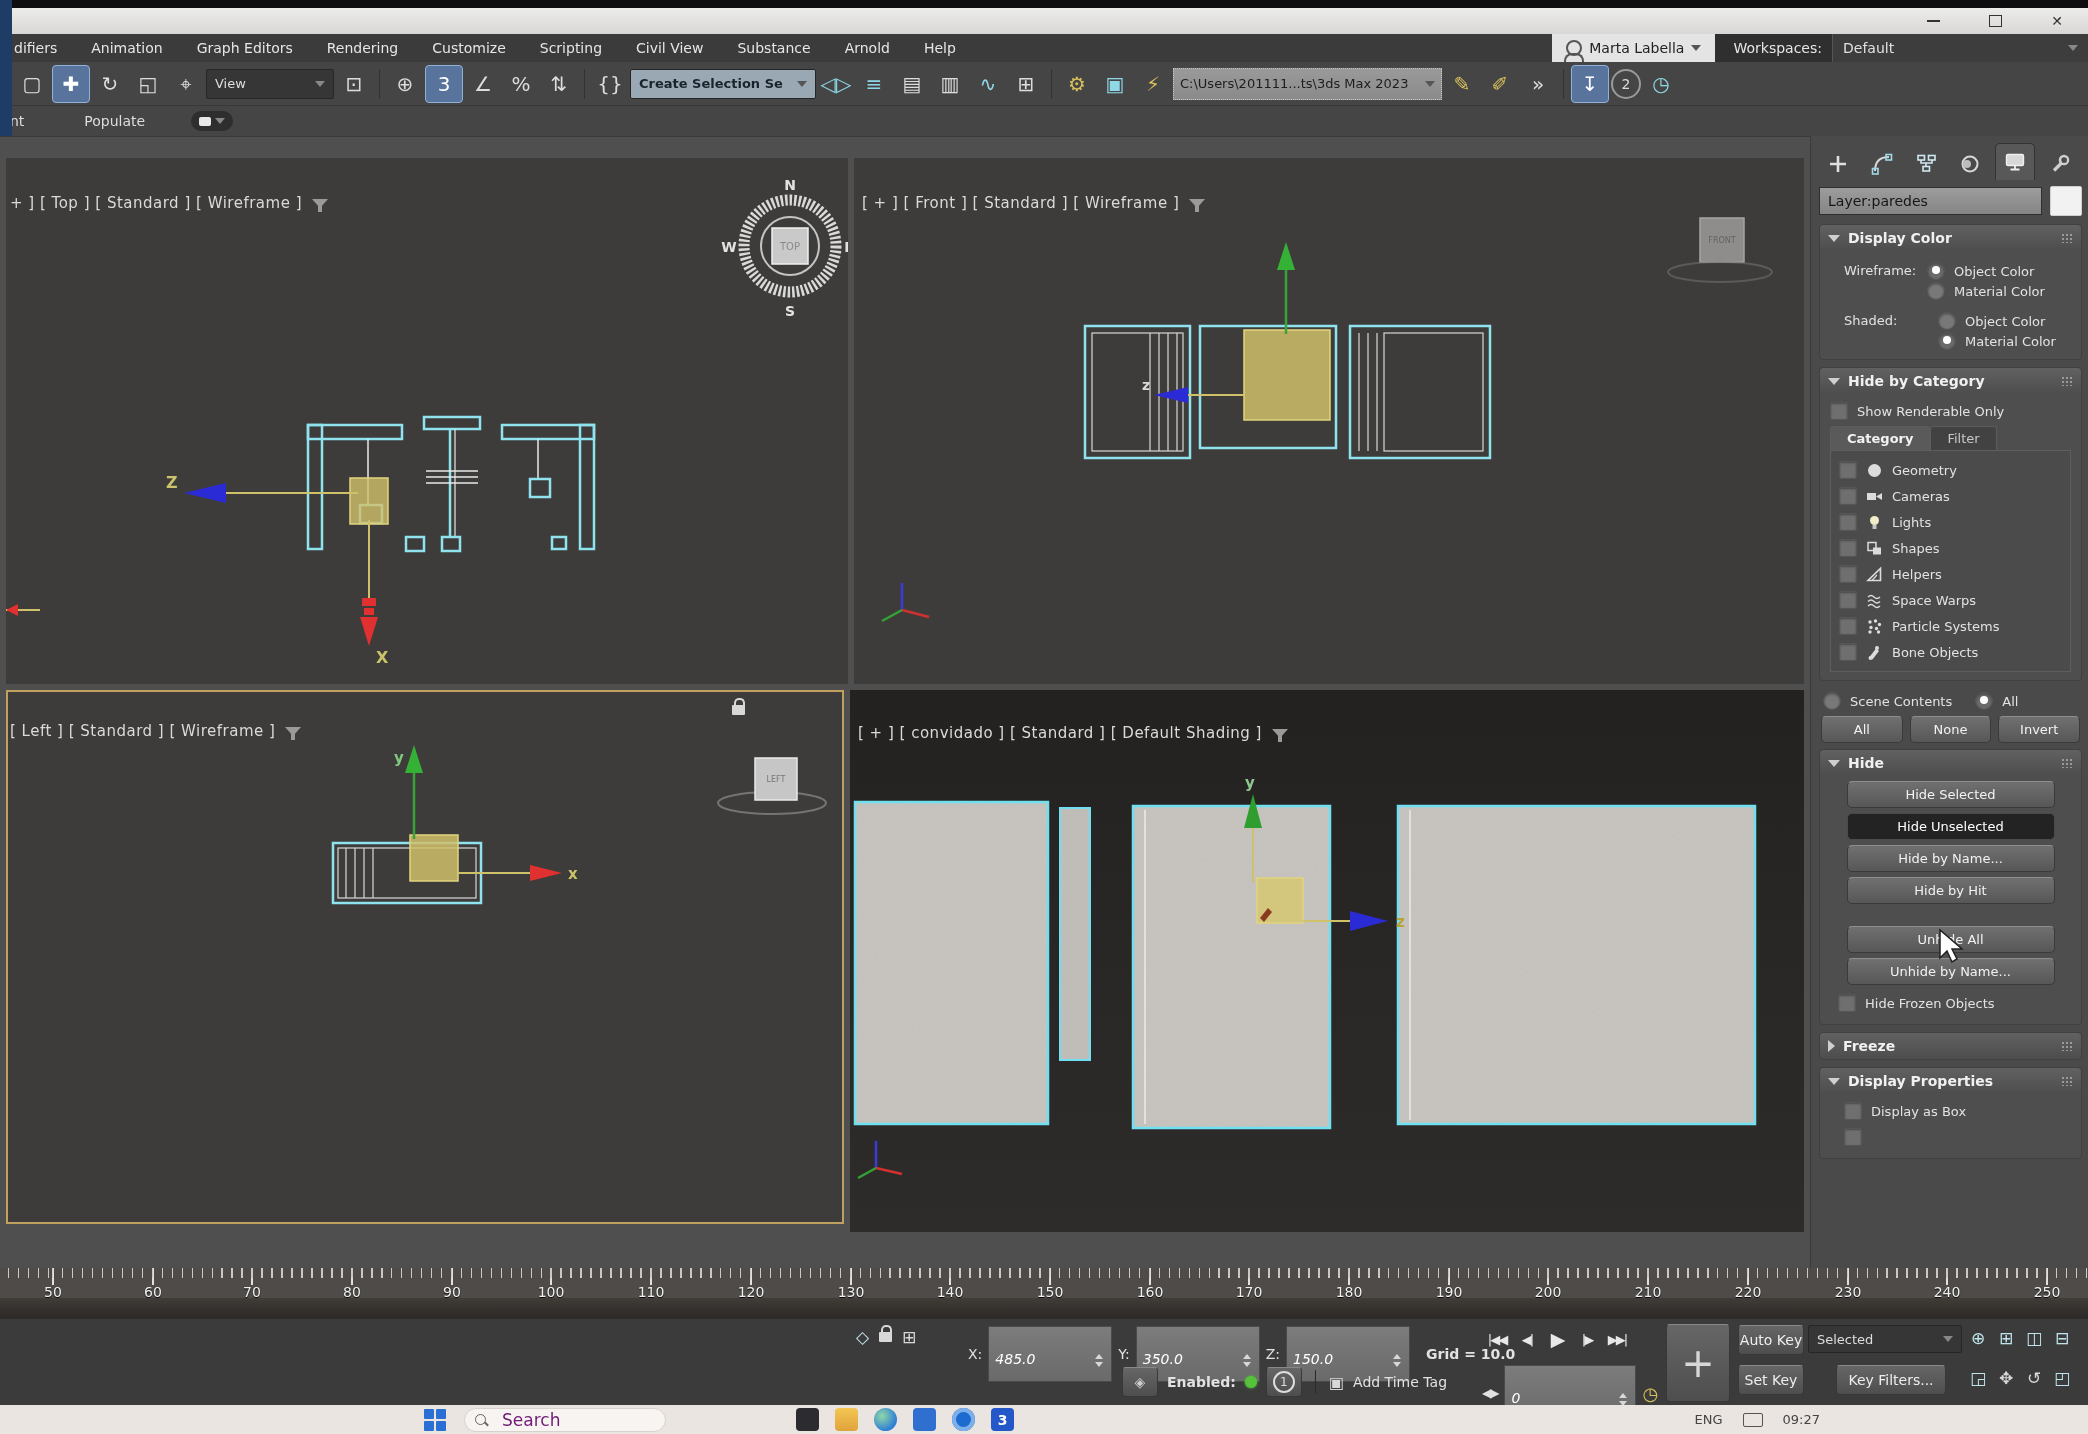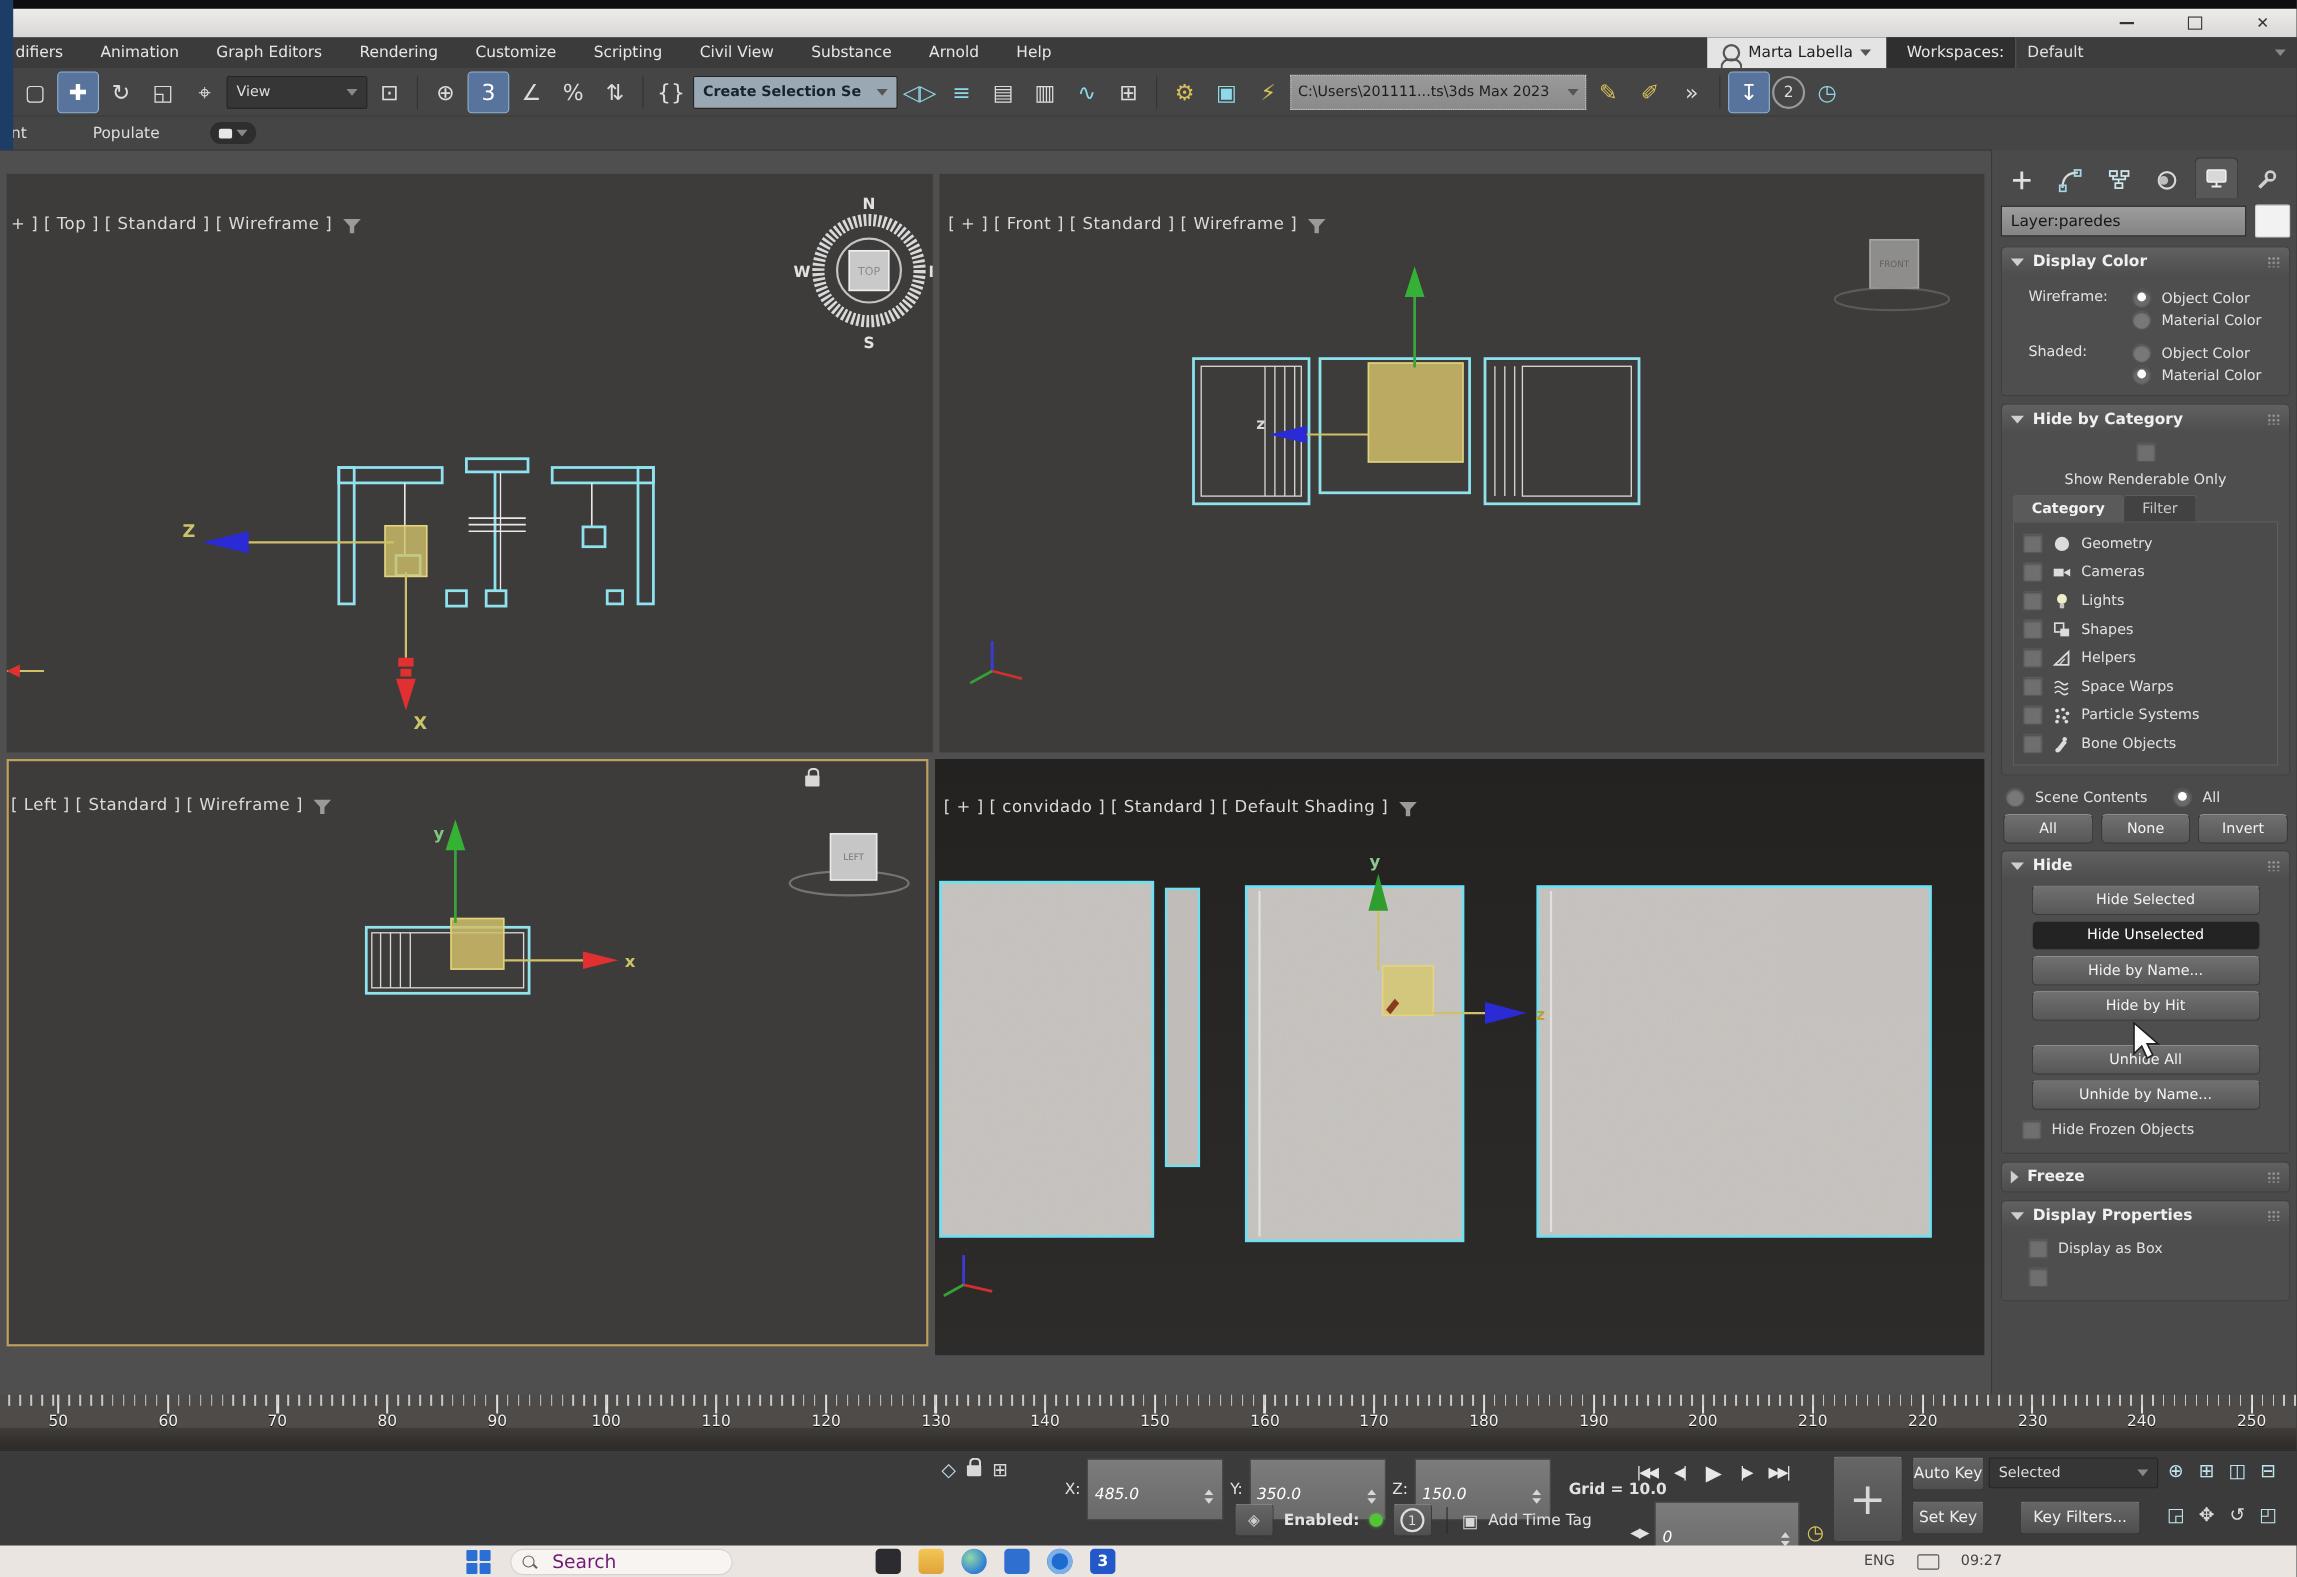--- a/index.html
+++ b/index.html
@@ -491,21 +491,21 @@
       <div class="layer-field">Layer:paredes</div>
       <div class="swatch"></div>
     </div>
 
     <div class="roll">
       <div class="rhead">
         <span class="tri"></span>
         <span>Display Color</span>
         <span class="grip"></span>
       </div>
-      <div style="display:flex;padding:10px 6px 2px 24px;gap:12px;">
+      <div style="display:flex;padding:10px 6px 2px 24px;gap:1px;">
         <div style="width:82px;text-align:left;padding-top:2px;">Wireframe:</div>
         <div>
           <div class="prow" style="padding:1px 0;">
               <span class="radio sel"></span>
               <span>Object Color</span>
             </div>
           <div class="prow" style="padding:1px 0;">
               <span class="radio"></span>
               <span>Material Color</span>
             </div>
@@ -525,21 +525,21 @@
         </div>
       </div>
     </div>
 
     <div class="roll">
       <div class="rhead">
         <span class="tri"></span>
         <span>Hide by Category</span>
         <span class="grip"></span>
       </div>
-      <div class="prow" style="padding-top:8px;flex-direction:column;">
+      <div class="prow" style="padding-top:8px;">
         <span class="chk"></span>
         <span>Show Renderable Only</span>
       </div>
       <div class="cat-tabs">
         <div class="cat-tab active">Category</div>
         <div class="cat-tab">Filter</div>
       </div>
       <div class="cat-list">
         <div class="cat-row">
           <span class="chk"></span>

